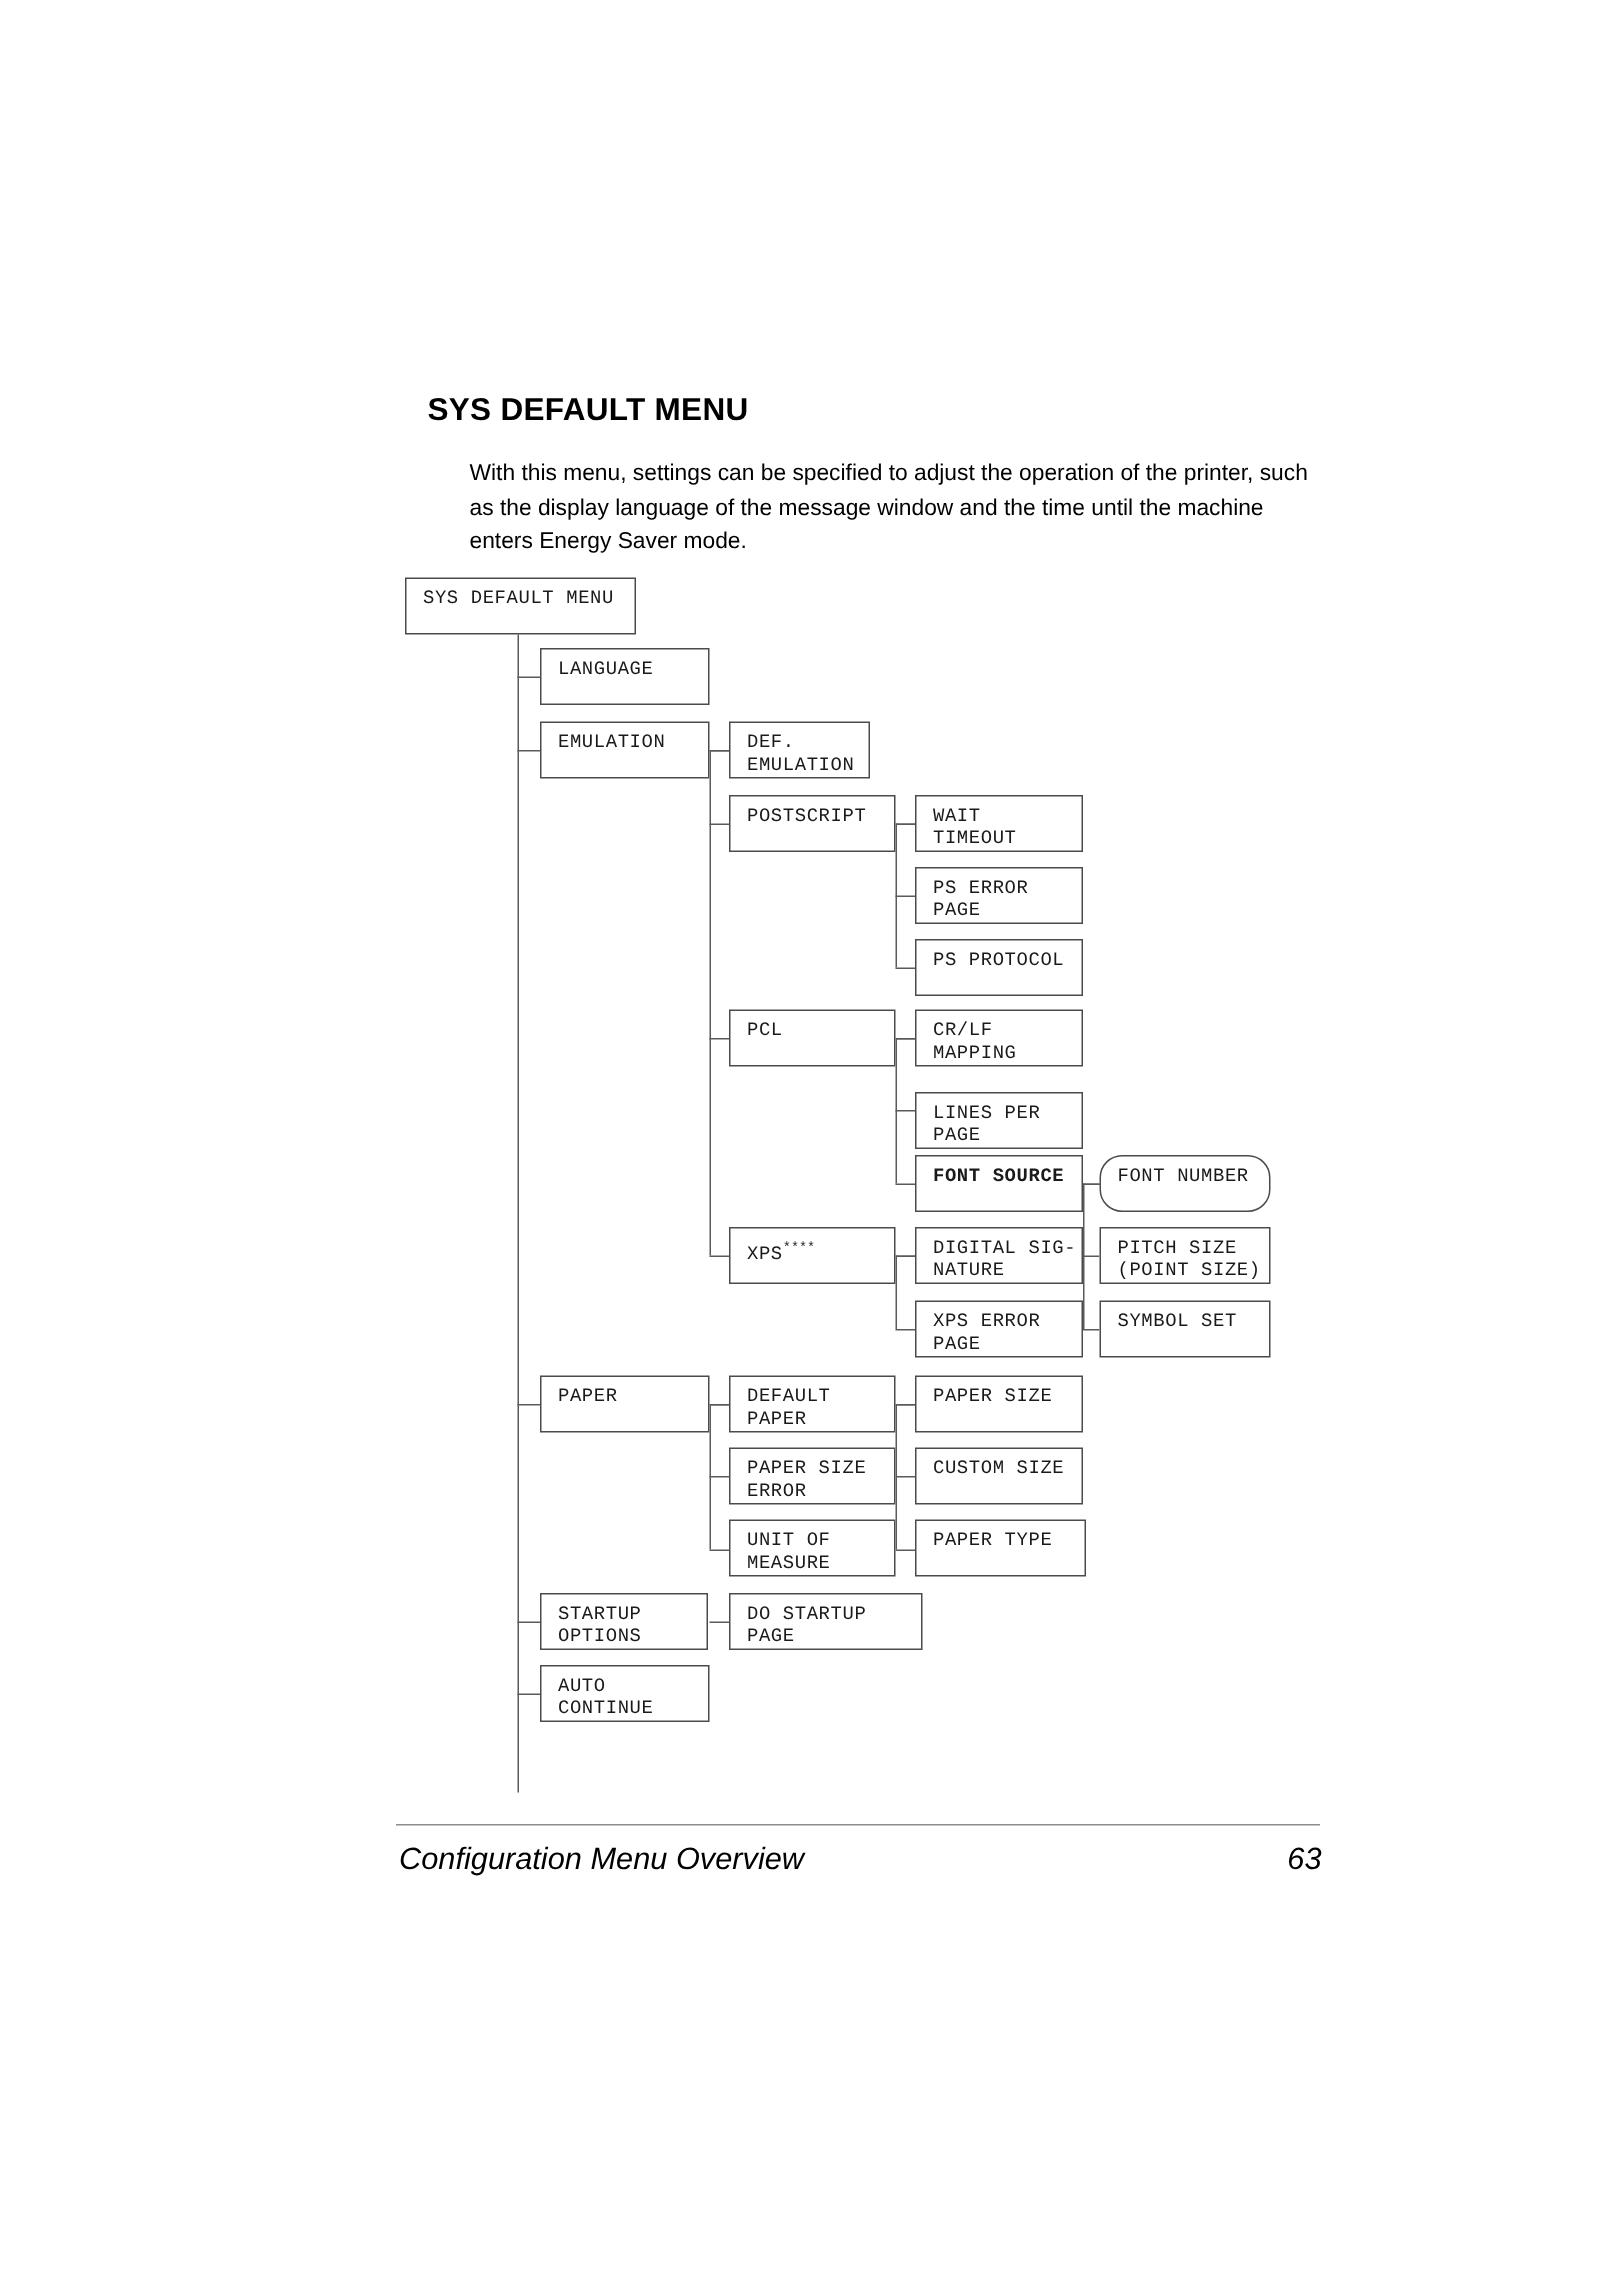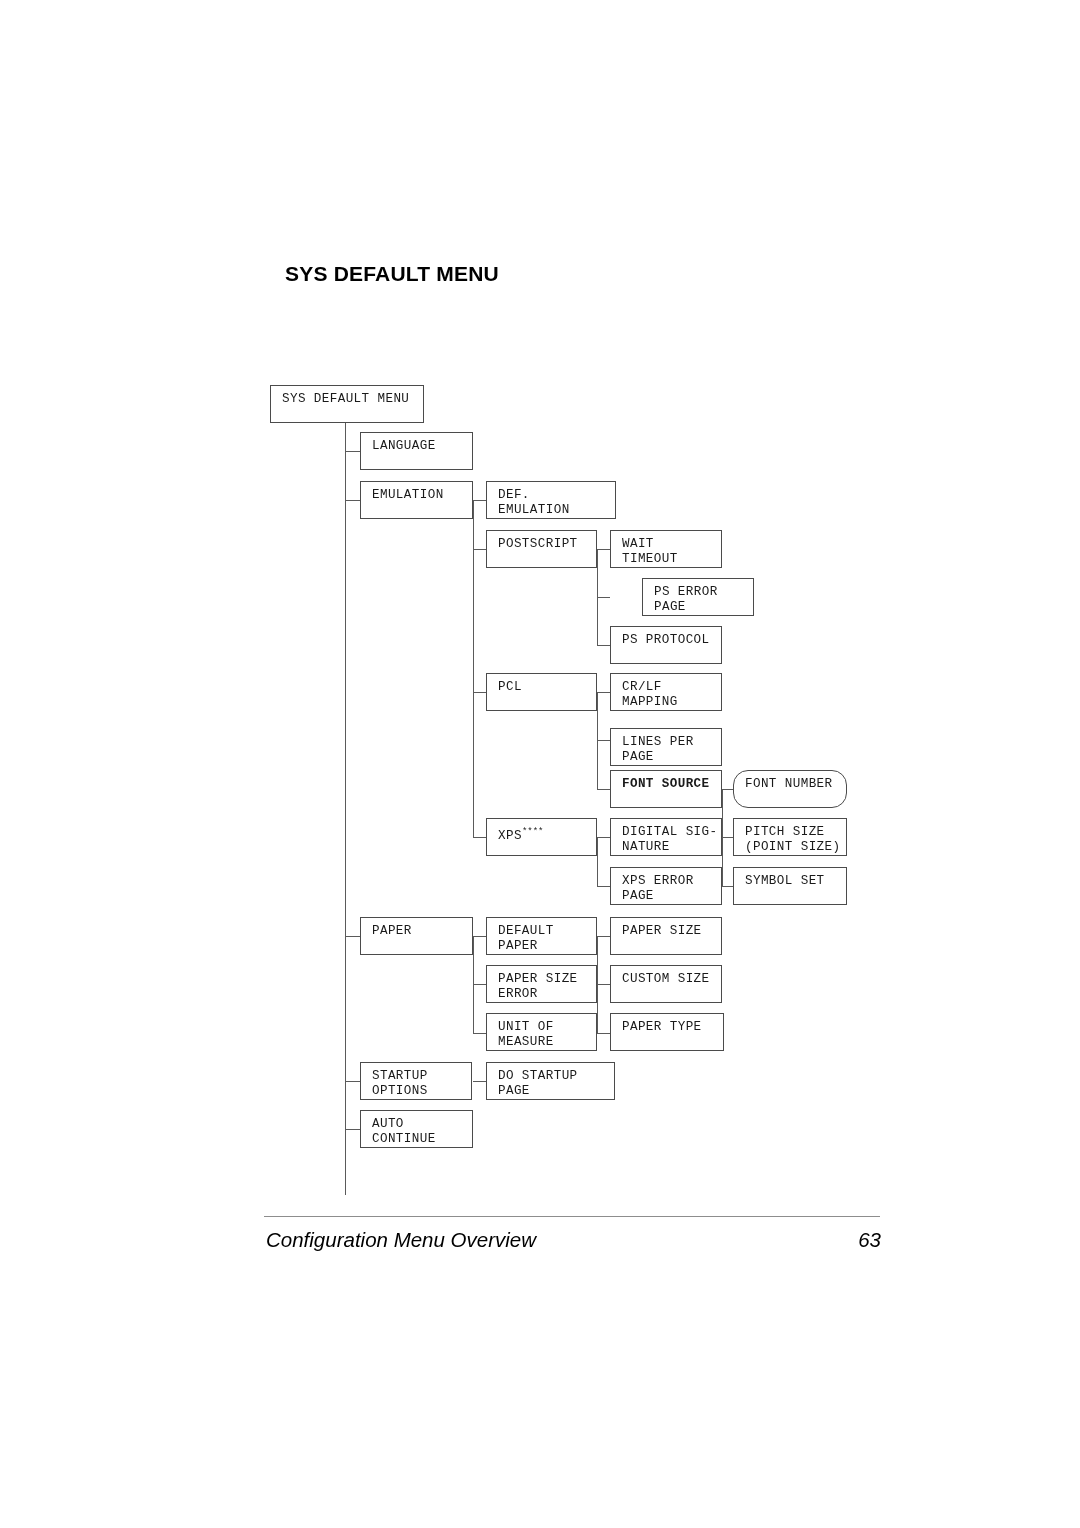--- a/index.html
+++ b/index.html
@@ -105,20 +105,21 @@
     color: #000000;
   }
 </style>
 </head>
 <body>
 
 <div id="page">
 
   <div class="heading">SYS DEFAULT MENU</div>
 
+  <div class="intro">With this menu, settings can be specified to adjust the operation of the printer, such as the display language of the message window and the time until the machine enters Energy Saver mode.</div>
 
   <div class="diagram">
 
     <div class="conn vline" style="left:345px; top:422px; height:773px;"></div>
 
     <div class="conn hline" style="left:345px; top:451px; width:16px;"></div>
     <div class="conn hline" style="left:345px; top:500px; width:16px;"></div>
     <div class="conn hline" style="left:345px; top:936px; width:16px;"></div>
     <div class="conn hline" style="left:345px; top:1081px; width:16px;"></div>
     <div class="conn hline" style="left:345px; top:1129px; width:16px;"></div>
@@ -166,29 +167,29 @@
     <div class="conn hline" style="left:597px; top:1033px; width:13px;"></div>
 
     <div class="conn hline" style="left:473px; top:1081px; width:13px;"></div>
 
     <div class="node" style="left:270px; top:385px; width:154px; height:38px;">SYS DEFAULT MENU</div>
 
     <div class="node" style="left:360px; top:432px; width:113px; height:38px;">LANGUAGE</div>
 
     <div class="node" style="left:360px; top:481px; width:113px; height:38px;">EMULATION</div>
 
-    <div class="node" style="left:486px; top:481px; width:130px; height:38px;">DEF.
+    <div class="node" style="left:486px; top:481px; width:94px; height:38px;">DEF.
 EMULATION</div>
 
     <div class="node" style="left:486px; top:530px; width:111px; height:38px;">POSTSCRIPT</div>
 
     <div class="node" style="left:610px; top:530px; width:112px; height:38px;">WAIT
 TIMEOUT</div>
 
-    <div class="node" style="left:610px; top:578px; width:112px; height:38px;margin-left:32px;">PS ERROR
+    <div class="node" style="left:610px; top:578px; width:112px; height:38px;">PS ERROR
 PAGE</div>
 
     <div class="node" style="left:610px; top:626px; width:112px; height:38px;">PS PROTOCOL</div>
 
     <div class="node" style="left:486px; top:673px; width:111px; height:38px;">PCL</div>
 
     <div class="node" style="left:610px; top:673px; width:112px; height:38px;">CR/LF
 MAPPING</div>
 
     <div class="node" style="left:610px; top:728px; width:112px; height:38px;">LINES PER

